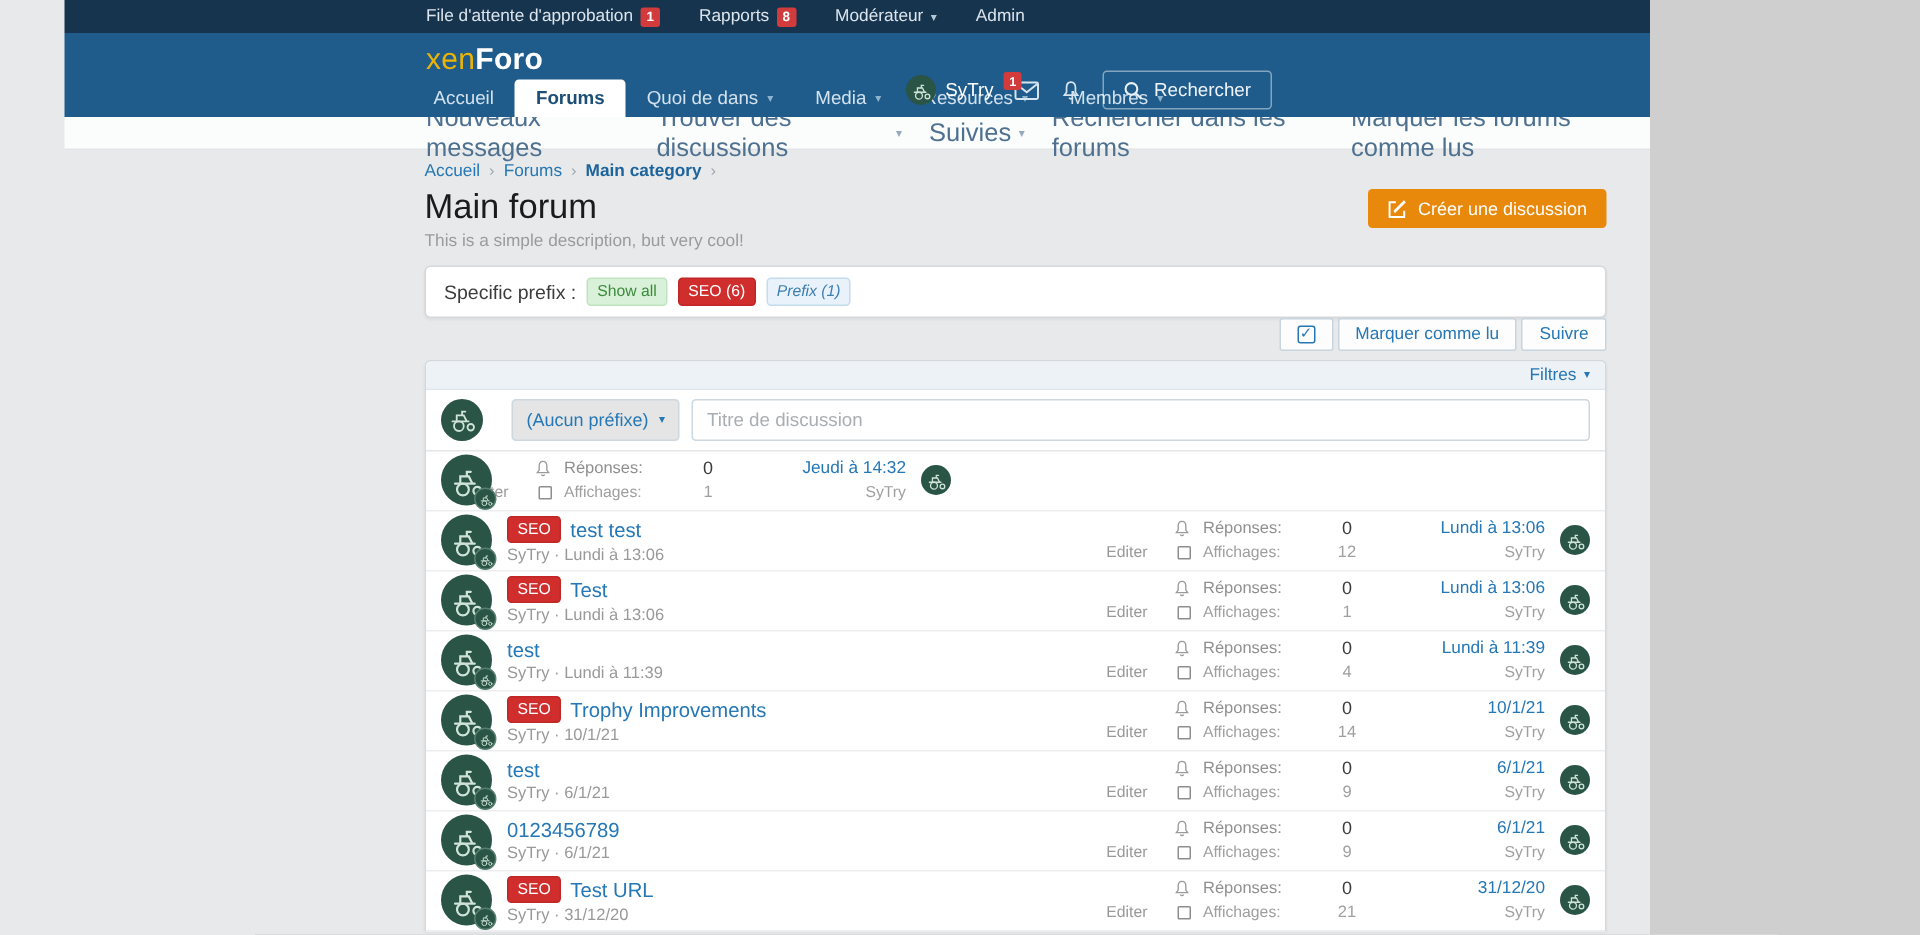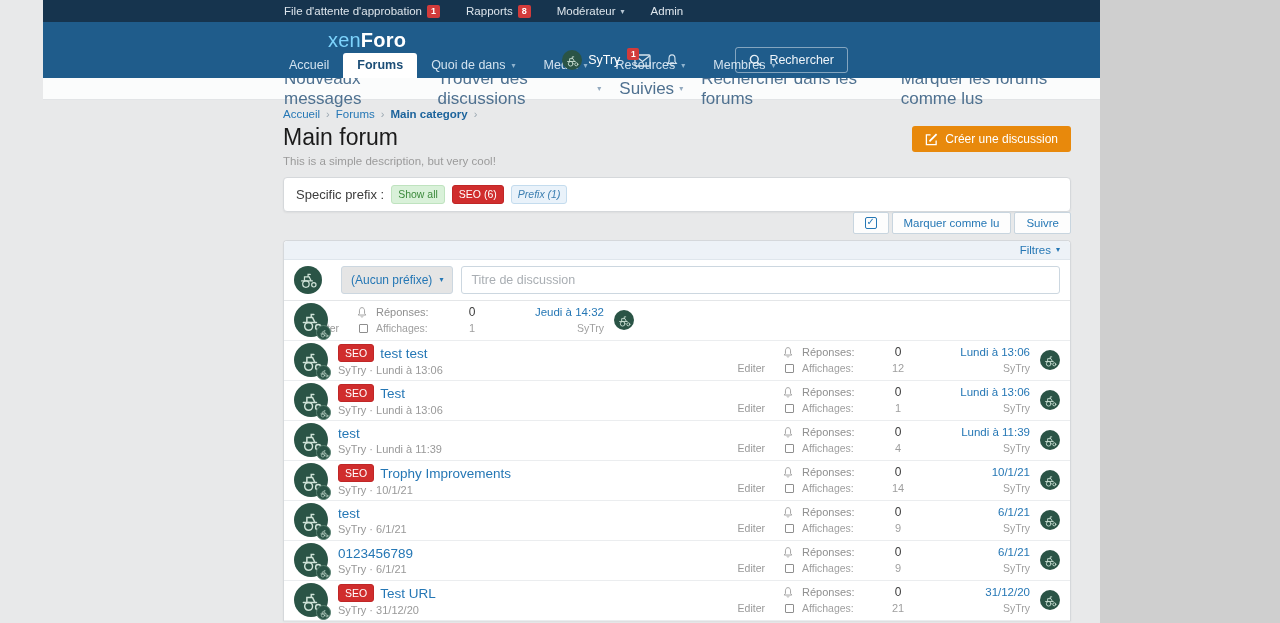--- a/index.html
+++ b/index.html
@@ -10,31 +10,31 @@
   
   .admin-bar { height:22px; background:#16344e; display:flex; align-items:center; padding-left:241px; gap:26px; }
   .admin-item { color:#dde5ec; font-size:11.5px; display:flex; align-items:center; gap:5px; cursor:pointer; }
   .count-badge { background:#d23b3b; color:#fff; font-size:9px; line-height:1; padding:2px 4px; border-radius:2px; font-weight:bold; }
   .caret { font-size:8px; color:#b7c7d5; }
   .caret::after { content:"▾"; }
 
   
   .header { height:56px; background:#1f5c8b; position:relative; }
   .logo { position:absolute; left:241px; top:7px; font-size:20px; letter-spacing:.2px; cursor:pointer; }
-  .logo .xen { color:#7dd3fc;margin-left:44px; }
+  .logo .xen { color:#eab308; }
   .logo .foro { color:#ffffff; font-weight:bold; }
   .tabs { position:absolute; left:232px; bottom:0; display:flex; align-items:flex-end; }
   .tab { color:#d2e2ef; font-size:12.5px; padding:5px 14px 6px; display:flex; align-items:center; gap:6px; cursor:pointer; }
   .tab .caret { color:#8fb2cd; }
   .tab.active { background:#ffffff; color:#1c4e77; font-weight:bold; border-radius:3px 3px 0 0; }
   .header-right { position:absolute; right:252px; bottom:5px; display:flex; align-items:center; gap:14px; }
   .user-chip { display:flex; align-items:center; gap:6px; color:#fff; font-size:12.5px; cursor:pointer; }
   .icon-btn { position:relative; display:flex; align-items:center; cursor:pointer; }
   .mail-badge { position:absolute; top:-6px; left:-7px; background:#d23b3b; color:#fff; font-size:8.5px; line-height:1; padding:2px 3.5px; border-radius:2px; font-weight:bold; }
-  .search-btn { display:flex; align-items:center; gap:7px; border:1px solid rgba(255,255,255,.45); border-radius:3px; padding:5px 13px; color:#eef4f9; font-size:12.5px; cursor:pointer;margin-left:42px; }
+  .search-btn { display:flex; align-items:center; gap:7px; border:1px solid rgba(255,255,255,.45); border-radius:3px; padding:5px 13px; color:#eef4f9; font-size:12.5px; cursor:pointer; }
 
   
   .avatar { border-radius:50%; background:#2a5446; display:inline-flex; align-items:center; justify-content:center; position:relative; flex:none; cursor:pointer; }
   .av-20 { width:20px; height:20px; }
   .av-28 { width:28px; height:28px; }
   .av-34 { width:34px; height:34px; }
   .avatar svg { width:72%; height:72%; }
   .avatar-badge { position:absolute; right:-3px; bottom:-3px; width:15px; height:15px; border-radius:50%; background:#2a5446; border:1px solid #567f6f; display:flex; align-items:center; justify-content:center; }
   .avatar-badge svg { width:10px; height:10px; }
 

